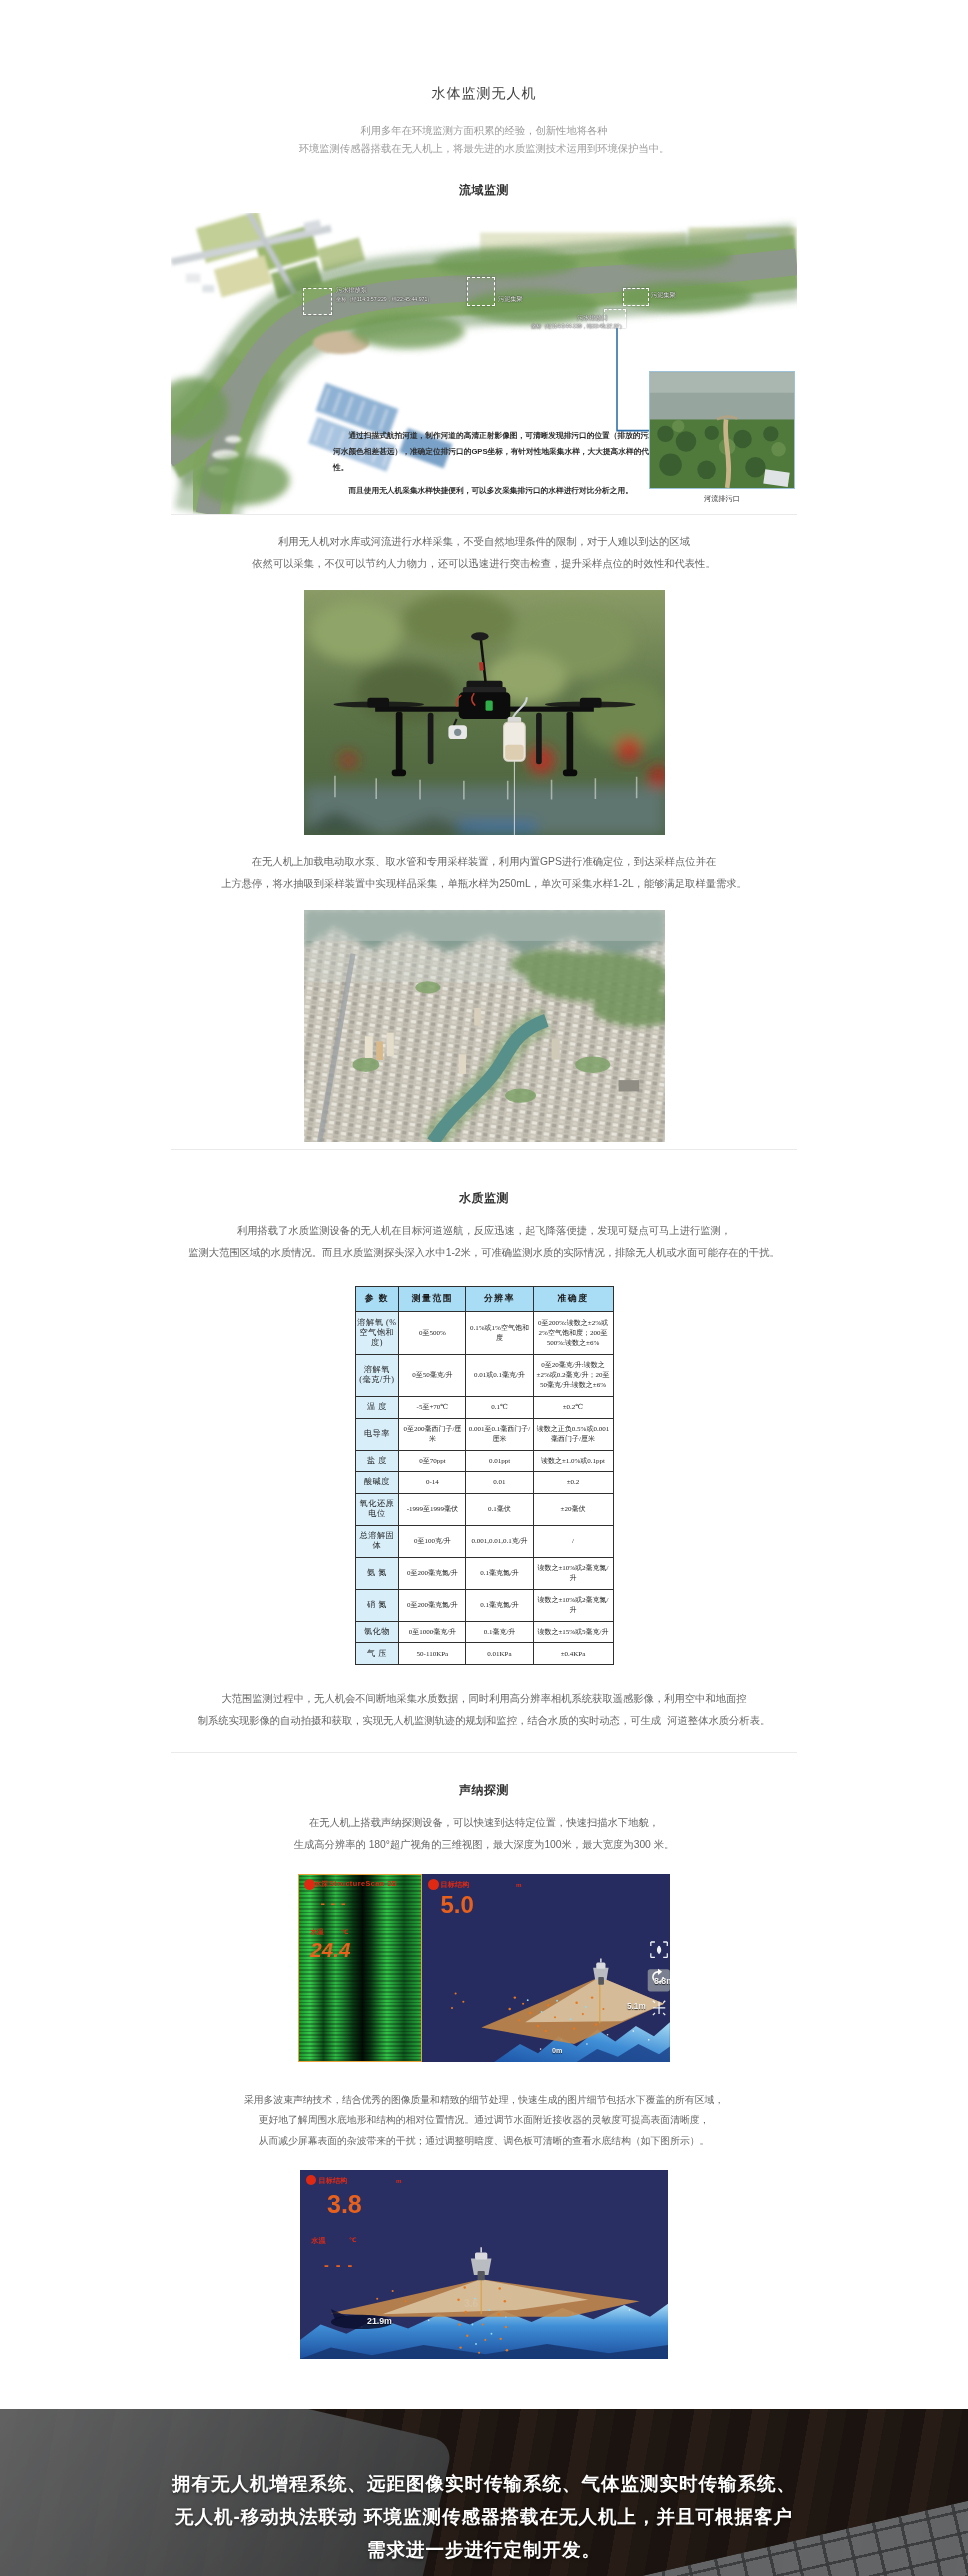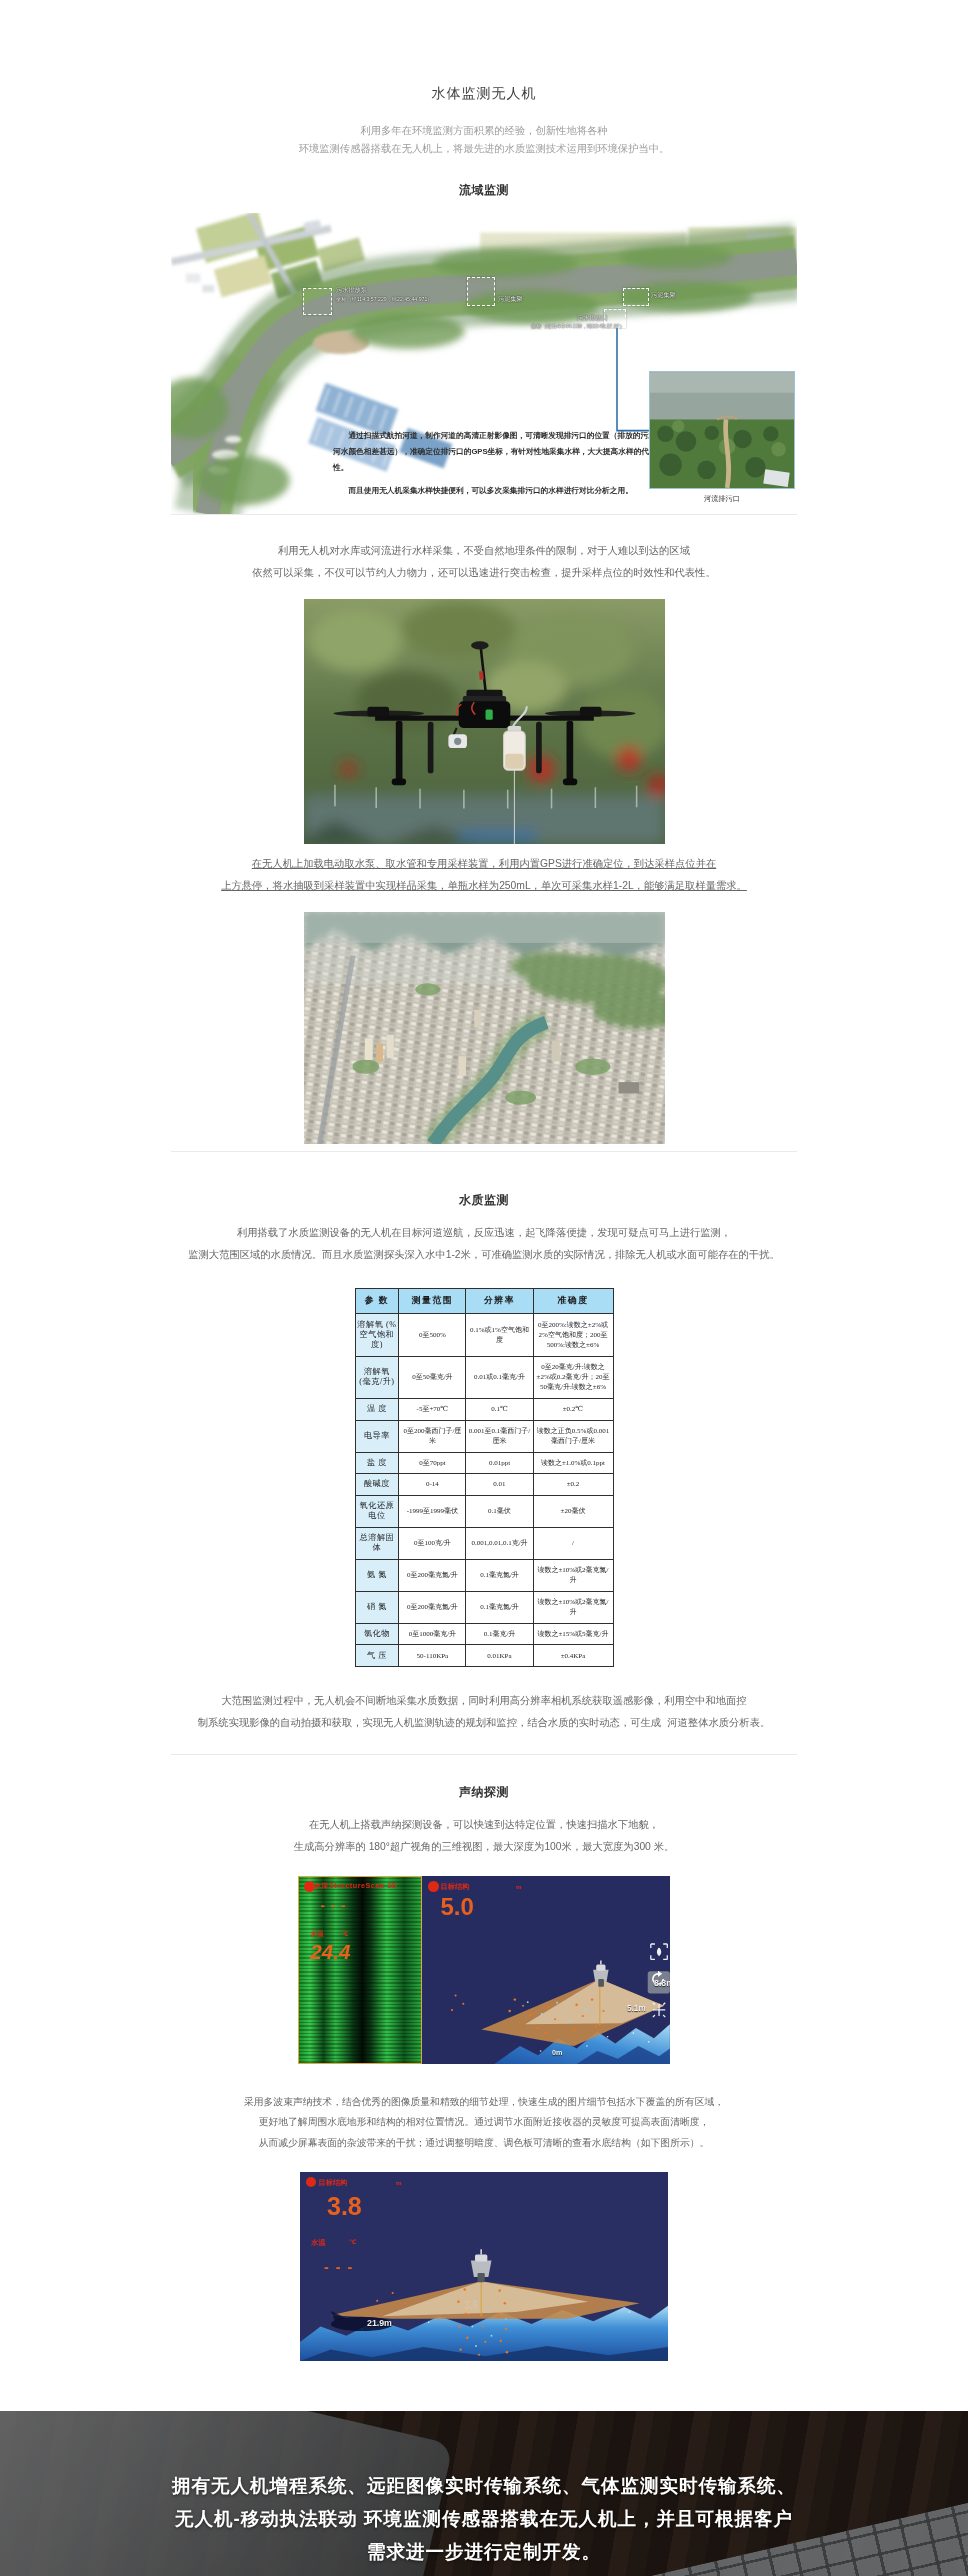--- a/index.html
+++ b/index.html
@@ -10,21 +10,21 @@
   }
   .content { width:626px; margin:0 auto; position:relative; }
 
   
   .page-header { padding-top:85px; text-align:center; }
   .page-title { font-size:14px; font-weight:400; color:#3f3f3f; letter-spacing:1px; }
   .page-subtitle { margin-top:18.5px; font-size:10.3px; color:#9d9d9d; line-height:18px; }
 
   
   .section-title { margin-top:24px; text-align:center; font-size:12px; font-weight:bold; color:#333; letter-spacing:0.5px; }
-  .lead { margin-top:25px; text-align:center; font-size:10.3px; color:#666; line-height:22px; }
+  .lead { margin-top:16px; text-align:center; font-size:10.3px; color:#666; line-height:22px; }
   .hr { border:none; border-top:0.5px solid #eaeaea; margin:0; }
 
   
   .map-wrap { position:relative; width:626px; height:301px; margin-top:14.4px; }
   .map-svg { position:absolute; left:0; top:0; }
   .dashed-box { position:absolute; border:1px dashed #ffffff; box-shadow:0 0 1.5px rgba(0,0,0,.35); }
   .map-label { position:absolute; color:#fff; font-size:6.2px; white-space:nowrap;
                text-shadow:0 0 1.5px rgba(0,0,0,.85),0 0 1px rgba(0,0,0,.85); }
   .map-label .coords { display:block; font-size:5.2px; margin-top:1.5px; }
   .map-text { position:absolute; left:162px; top:215px; width:332px; font-size:7.7px; font-weight:600;
@@ -32,21 +32,21 @@
   .map-text p { margin:0 0 7.2px 0; text-indent:2em; }
   .inset { position:absolute; left:478px; top:158px; width:146px; height:118px;
            border:1px solid #9cc3da; background:#4f7a3c; }
   .inset-caption { position:absolute; left:478px; top:281px; width:146px; text-align:center;
                    font-size:7.2px; color:#333; }
 
   
   .figure { display:block; margin:15.5px auto 0; position:relative; }
   .drone-fig { width:361px; height:245px; }
   .city-fig { width:361px; height:232px; margin-top:14.4px; }
-  .after-fig-text { margin-top:9px;text-decoration:underline; }
+  .after-fig-text { margin-top:16px; }
 
   
   .spec-table { margin:21.6px auto 0; width:259px; border-collapse:collapse;
                 font-family:"Liberation Serif","DejaVu Serif",serif; table-layout:fixed; }
   .spec-table th, .spec-table td { border:0.5px solid #2f2f2f; text-align:center; vertical-align:middle; }
   .spec-table th { background:#a9dcf5; font-size:8.8px; font-weight:bold; color:#1a1a1a;
                    padding:6.2px 1.5px; letter-spacing:1.5px; }
   .spec-table td { font-size:7px; color:#1f1f1f; padding:5.2px 1.5px; line-height:10.3px; }
   .spec-table td:first-child { background:#d8eef9; font-size:8.2px; letter-spacing:0.5px; }
   .spec-table col.c1{width:17%;} .spec-table col.c2{width:26%;}

